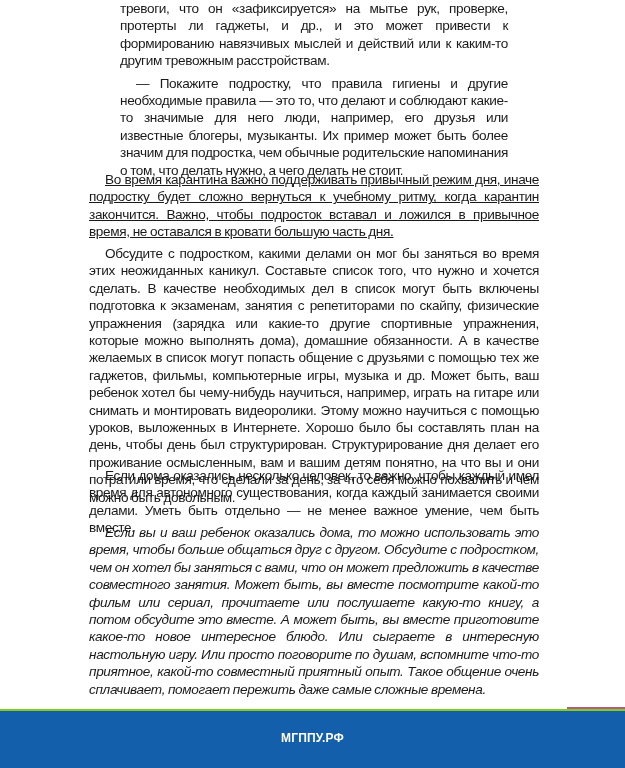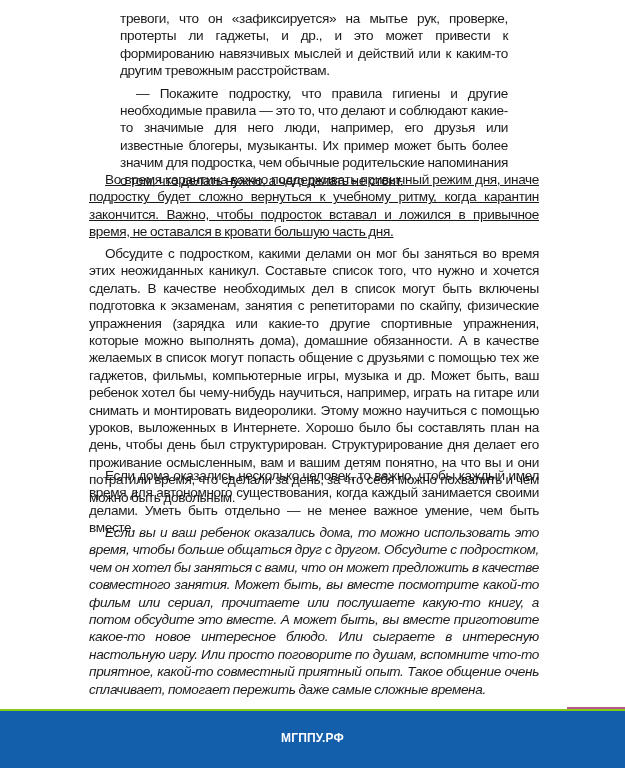--- a/index.html
+++ b/index.html
@@ -33,21 +33,20 @@
     }
     .p {
       margin: 0;
       text-indent: 16px;
     }
     .block-top {
       position: absolute;
       left: 120px;
       top: 0px;
       width: 388px;
-      margin-top: 10px;
     }
     .block-top .p0 {
       text-indent: 0;
     }
     .block-top .p1 {
       margin-top: 5px;
     }
     .block-main {
       position: absolute;
       left: 89px;

